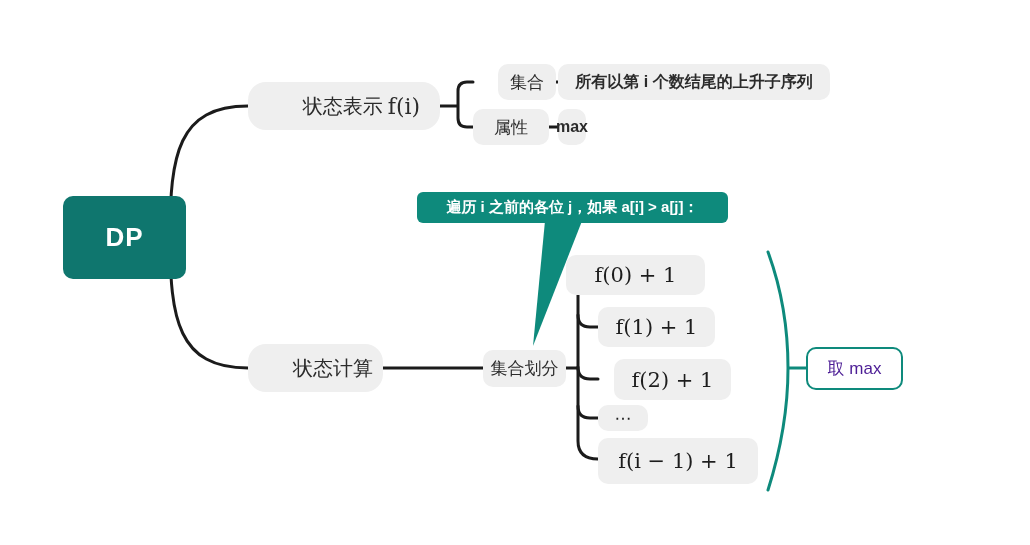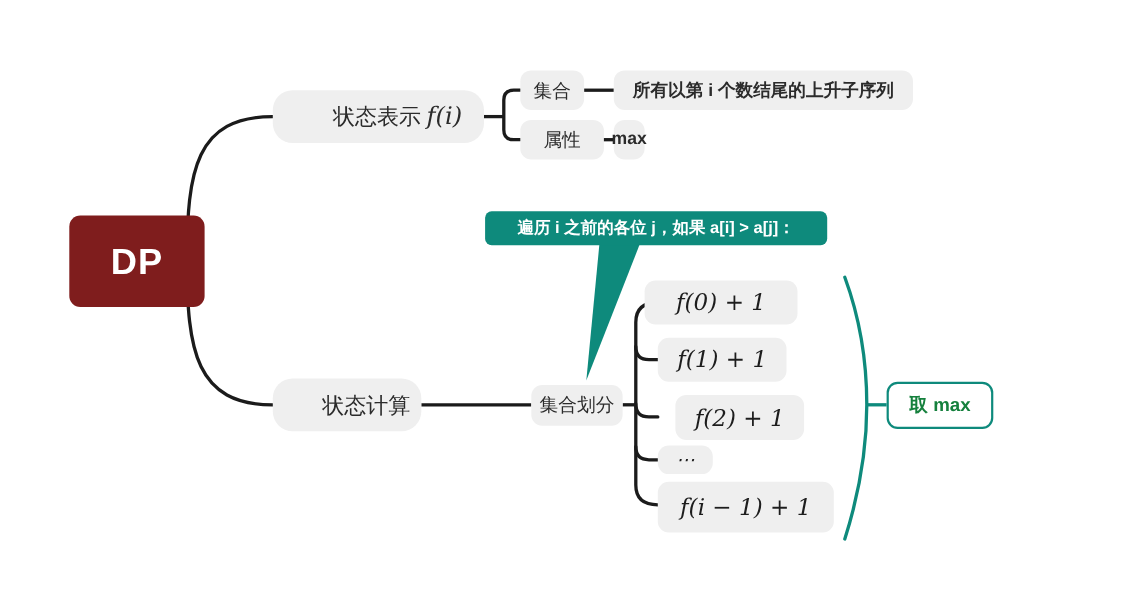--- a/index.html
+++ b/index.html
@@ -6,37 +6,36 @@
   .canvas{
     position:relative;width:1030px;height:545px;background:#ffffff;overflow:hidden;
     font-family:"Liberation Sans",sans-serif;
   }
   .wires{position:absolute;left:0;top:0;z-index:0;}
   .node{
     position:absolute;z-index:1;display:flex;align-items:center;justify-content:center;
     background:#efefef;border-radius:10px;color:#2b2b2b;white-space:nowrap;box-sizing:border-box;
   }
   .root{
-    background:#7f1d1d;color:#ffffff;font-size:33px;font-weight:600;border-radius:10px;
+    background:#0f766e;color:#ffffff;font-size:26px;font-weight:600;border-radius:10px;
     letter-spacing:1px;
   }
   .topic-lg{font-size:20px;font-weight:500;border-radius:18px;gap:5px;padding-left:35px;}
   .topic-md{font-size:17px;font-weight:500;}
   .leaf{font-size:16px;font-weight:700;}
-  .math{font-family:"DejaVu Serif",serif;font-style:italic;font-weight:400;}
+  .math{font-family:"DejaVu Serif",serif;font-weight:400;}
   .formula{font-size:21px;color:#1d1d1d;}
   .callout{
     position:absolute;z-index:2;display:flex;align-items:center;justify-content:center;
     background:#0e8a7c;color:#ffffff;font-size:15px;font-weight:700;border-radius:6px;
     white-space:nowrap;
-    margin-left:24px;
   }
   .result{
     background:#ffffff;border:2.5px solid #0e8a7c;border-radius:10px;
-    font-size:17px;font-weight:700;color:#15803d;
+    font-size:17px;font-weight:400;color:#4c1d95;
   }
 </style>
 </head>
 <body>
 
 <div class="canvas">
 
   <svg class="wires" width="1030" height="545" viewBox="0 0 1030 545">
 
     <path d="M 248 106 C 178 106 170 155 170 237 C 170 319 178 368 248 368" fill="none" stroke="#1b1b1b" stroke-width="3" stroke-linecap="round"></path>
@@ -60,35 +59,35 @@
     <path d="M 788 368 H 806" fill="none" stroke="#0e8a7c" stroke-width="3"></path>
   </svg>
 
   <div class="node root" style="left:63px;top:196px;width:123px;height:83px;">DP</div>
 
   <div class="node topic-lg" style="left:248px;top:82px;width:192px;height:48px;">
     <span>状态表示</span>
     <span class="math" style="font-size:22px;">f(i)</span>
   </div>
 
-  <div class="node topic-md" style="left:473px;top:64px;width:58px;height:36px;">集合</div>
+  <div class="node topic-md" style="left:498px;top:64px;width:58px;height:36px;">集合</div>
 
   <div class="node leaf" style="left:558px;top:64px;width:272px;height:36px;">所有以第 i 个数结尾的上升子序列</div>
 
   <div class="node topic-md" style="left:473px;top:109px;width:76px;height:36px;">属性</div>
 
   <div class="node leaf" style="left:558px;top:109px;width:28px;height:36px;">max</div>
 
   <div class="node topic-lg" style="left:248px;top:344px;width:135px;height:48px;">状态计算</div>
 
   <div class="node topic-md" style="left:483px;top:350px;width:83px;height:37px;">集合划分</div>
 
   <div class="callout" style="left:417px;top:192px;width:311px;height:31px;">遍历 i 之前的各位 j，如果 a[i] &gt; a[j]：</div>
 
-  <div class="node math formula" style="left:586px;top:255px;width:139px;height:40px;">f(0) + 1</div>
+  <div class="node math formula" style="left:566px;top:255px;width:139px;height:40px;">f(0) + 1</div>
   <div class="node math formula" style="left:598px;top:307px;width:117px;height:40px;">f(1) + 1</div>
   <div class="node math formula" style="left:598px;top:359px;width:117px;height:41px;margin-left:16px;">f(2) + 1</div>
   <div class="node math formula" style="left:598px;top:405px;width:50px;height:26px;font-size:17px;">⋯</div>
   <div class="node math formula" style="left:598px;top:438px;width:160px;height:46px;">f(i − 1) + 1</div>
 
   <div class="node result" style="left:806px;top:347px;width:97px;height:43px;">取 max</div>
 
 </div>
 
 </body></html>

